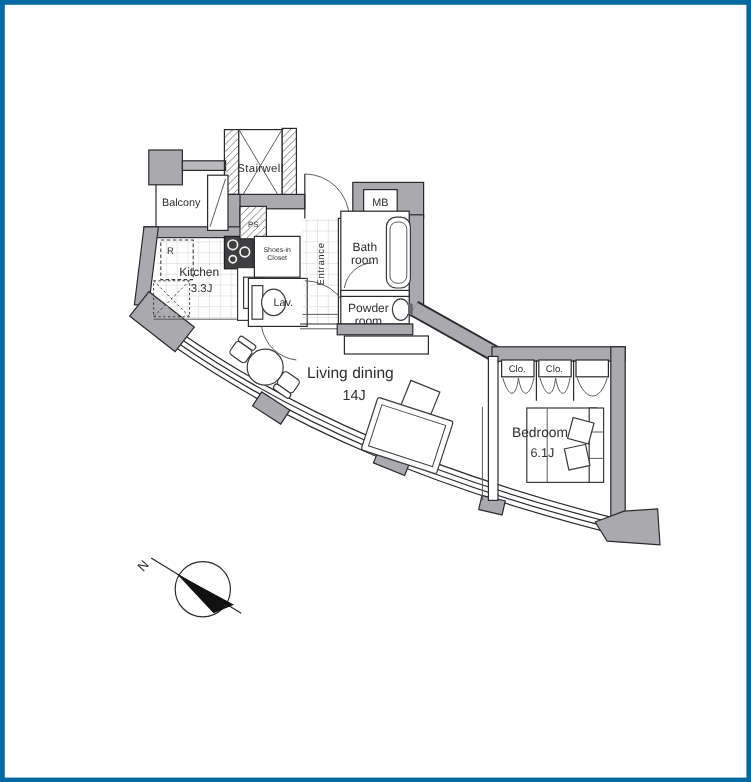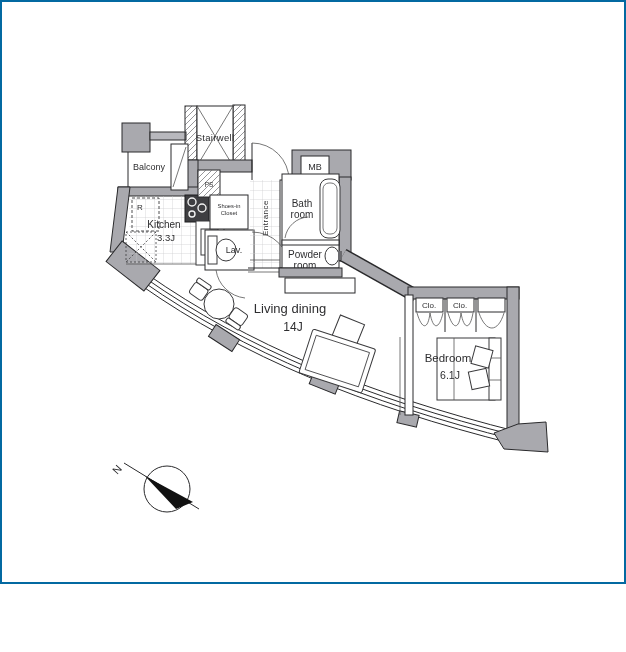--- a/index.html
+++ b/index.html
@@ -1,18 +1,18 @@
 <!DOCTYPE html>
 <html><head>
 <meta charset="utf-8">
 <style>
   html,body{margin:0;padding:0;background:#ffffff;}
   .canvas{
-    width:626px;height:584px;position:relative;background:#ffffff;
-    border:2px solid #0369a1;box-sizing:border-box;overflow:hidden;
+    width:626px;height:652px;position:relative;background:#ffffff;
+    border:4px solid #0369a1;box-sizing:border-box;overflow:hidden;
     font-family:"Liberation Sans",sans-serif;
   }
   svg{display:block;}
   .lbl{font-family:"Liberation Sans",sans-serif;fill:#2e2e30;}
   .wall{fill:#a9a9ae;stroke:#2a2a2c;stroke-width:1;}
   .thin{fill:#ffffff;stroke:#2a2a2c;stroke-width:1;}
   .ln{stroke:#2a2a2c;stroke-width:1;fill:none;}
   .ln-light{stroke:#555;stroke-width:0.8;fill:none;}
   .furn{fill:#ffffff;stroke:#3a3a3c;stroke-width:1;}
 </style>

